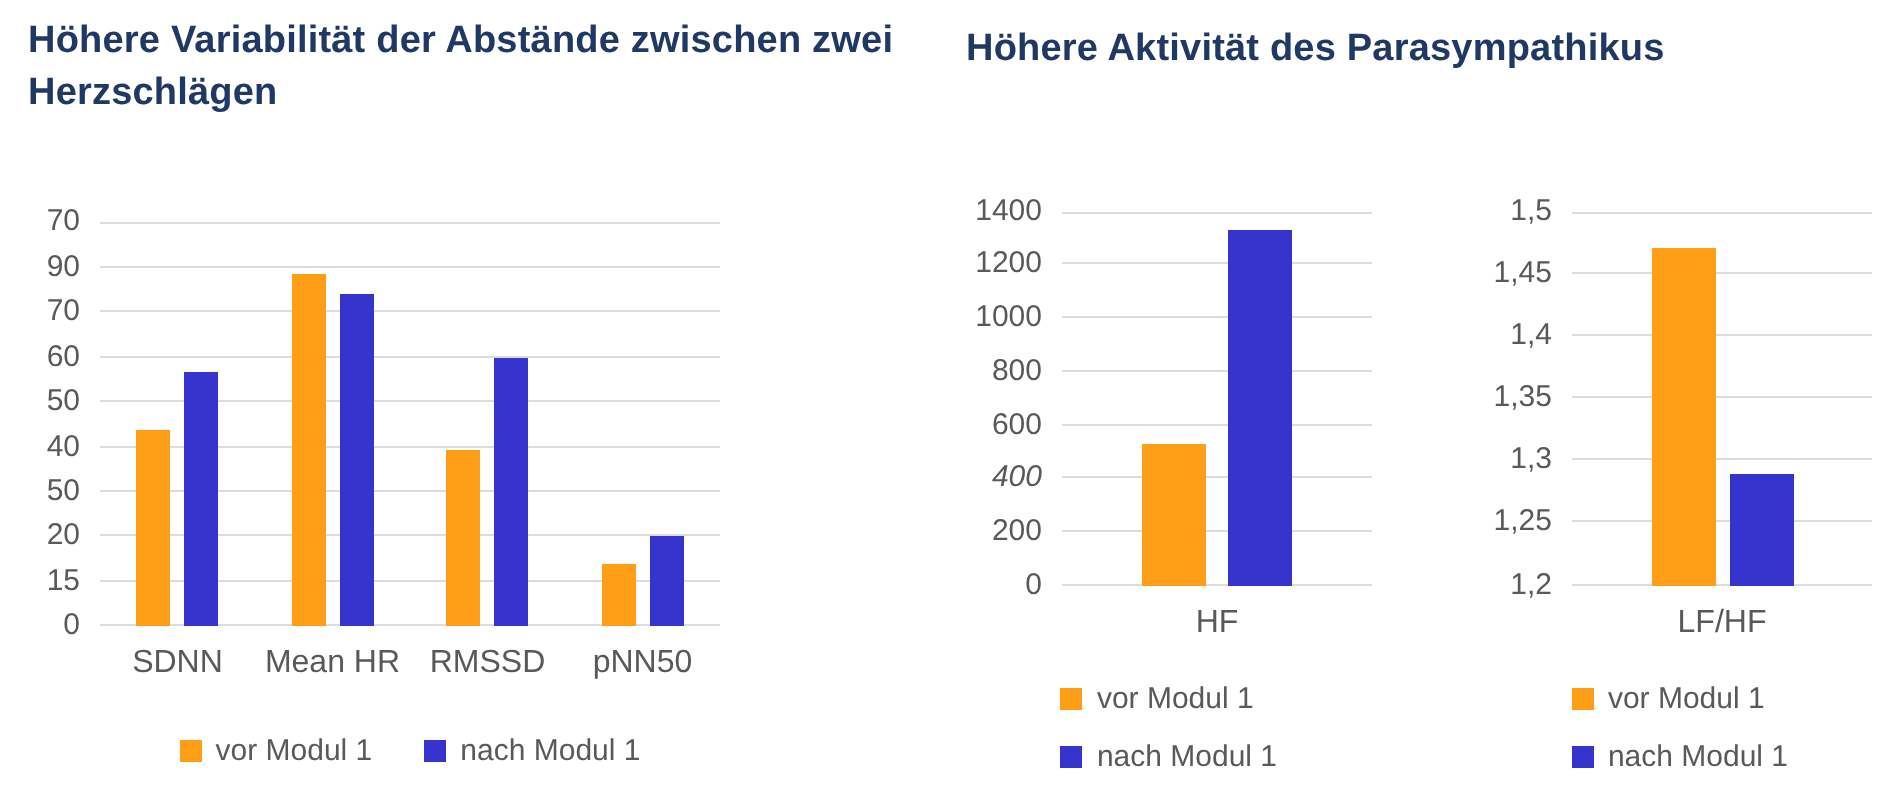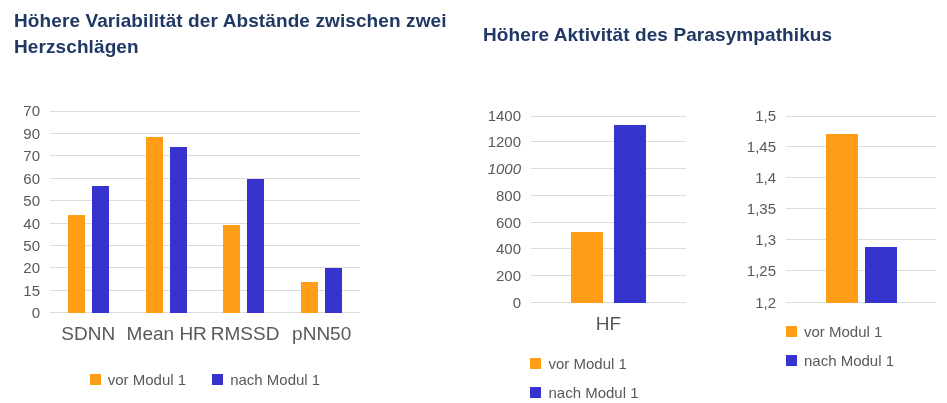--- a/index.html
+++ b/index.html
@@ -4,21 +4,21 @@
 <style>
   html,body{margin:0;padding:0;background:#ffffff;}
   body{width:947px;height:403px;overflow:hidden;font-family:"Liberation Sans",sans-serif;}
   .canvas{position:relative;width:947px;height:403px;background:#fff;}
 
   .section-title{
     font-size:19px;font-weight:bold;line-height:1.35;
     color:var(--title-color,#1F3864);letter-spacing:.1px;
   }
   .left-section{position:absolute;left:14px;top:8px;width:452px;}
-  .right-section{position:absolute;left:483px;top:12px;width:460px;margin-top:10px;}
+  .right-section{position:absolute;left:483px;top:12px;width:460px;}
 
   .chart{display:block;}
   .chart-a{margin-top:52px;}
   .charts-row{display:flex;margin-top:68px;gap:58px;}
 
   .chart-body{display:flex;align-items:stretch;}
   .chart-a .chart-body{height:202px;}
   .chart-b .chart-body,.chart-c .chart-body{height:187px;}
 
   .yaxis{position:relative;}
@@ -37,21 +37,21 @@
   .gridline{position:absolute;left:0;right:0;height:1px;background:var(--grid-color,#DCDCDC);}
   .bar-group{position:relative;z-index:1;display:flex;align-items:flex-end;height:100%;}
   .chart-a .bar-group{gap:7px;}
   .chart-b .bar-group{gap:11px;}
   .chart-c .bar-group{gap:7px;}
   .bar{display:block;}
   .chart-a .bar{width:17px;}
   .chart-b .bar{width:32px;}
   .chart-c .bar{width:32px;}
 
-  .xrow{display:flex;margin-top:10px;font-size:19px;color:var(--axis-text,#595959);}
+  .xrow{display:flex;margin-top:10px;font-size:16px;color:var(--axis-text,#595959);}
   .chart-a .xrow{margin-left:36px;width:310px;}
   .chart-b .xrow{margin-left:48px;width:155px;}
   .chart-c .xrow{margin-left:42px;width:150px;}
   .xlabel{flex:1;text-align:center;white-space:nowrap;}
 
   .legend{font-size:15px;color:var(--axis-text,#595959);}
   .legend-h{display:flex;justify-content:center;gap:26px;margin-top:26px;margin-left:36px;width:310px;}
   .legend-v{display:flex;flex-direction:column;align-items:flex-start;gap:12px;width:max-content;margin:20px auto 0;}
   .legend-item{display:flex;align-items:center;white-space:nowrap;}
   .swatch{width:11px;height:11px;display:inline-block;margin-right:7px;flex:0 0 auto;}
@@ -126,24 +126,24 @@
   </div>
 
   <div class="right-section">
     <div class="section-title">Höhere Aktivität des Parasympathikus</div>
     <div class="charts-row">
       <div class="chart chart-b">
         <div class="chart-body">
           <div class="yaxis">
               <div class="ytick" style="bottom: calc(0% - 8px);">0</div>
               <div class="ytick" style="bottom: calc(14.2857% - 8px);">200</div>
-              <div class="ytick" style="bottom: calc(28.5714% - 8px);">400</div>
+              <div class="ytick" style="bottom: calc(28.5714% - 8px); font-style: italic;">400</div>
               <div class="ytick" style="bottom: calc(42.8571% - 8px);">600</div>
               <div class="ytick" style="bottom: calc(57.1429% - 8px);">800</div>
-              <div class="ytick" style="bottom: calc(71.4286% - 8px); font-style: italic;">1000</div>
+              <div class="ytick" style="bottom: calc(71.4286% - 8px);">1000</div>
               <div class="ytick" style="bottom: calc(85.7143% - 8px);">1200</div>
               <div class="ytick" style="bottom: calc(100% - 8px); text-align: center;">1400</div>
             </div>
           <div class="plot">
               <div class="gridline" style="bottom: calc(0% + 0px);"></div>
               <div class="gridline" style="bottom: calc(14.2857% + 0px);"></div>
               <div class="gridline" style="bottom: calc(28.5714% + 0px);"></div>
               <div class="gridline" style="bottom: calc(42.8571% + 0px);"></div>
               <div class="gridline" style="bottom: calc(57.1429% + 0px);"></div>
               <div class="gridline" style="bottom: calc(71.4286% + 0px);"></div>
@@ -187,20 +187,23 @@
               <div class="gridline" style="bottom: calc(50% + 0px);"></div>
               <div class="gridline" style="bottom: calc(66.6667% + 0px);"></div>
               <div class="gridline" style="bottom: calc(83.3333% + 0px);"></div>
               <div class="gridline" style="bottom: calc(100% - 1px);"></div>
               <div class="bar-group">
                 <div class="bar" style="height: 90%; background: rgb(255, 158, 22);"></div>
                 <div class="bar" style="height: 30%; background: rgb(55, 51, 205);"></div>
               </div>
             </div>
         </div>
+        <div class="xrow">
+            <div class="xlabel">LF/HF</div>
+          </div>
         <div class="legend legend-v">
             <div class="legend-item">
               <span class="swatch" style="background: rgb(255, 158, 22);"></span>
               <span class="legend-label">vor Modul 1</span>
             </div>
             <div class="legend-item">
               <span class="swatch" style="background: rgb(55, 51, 205);"></span>
               <span class="legend-label">nach Modul 1</span>
             </div>
           </div>

